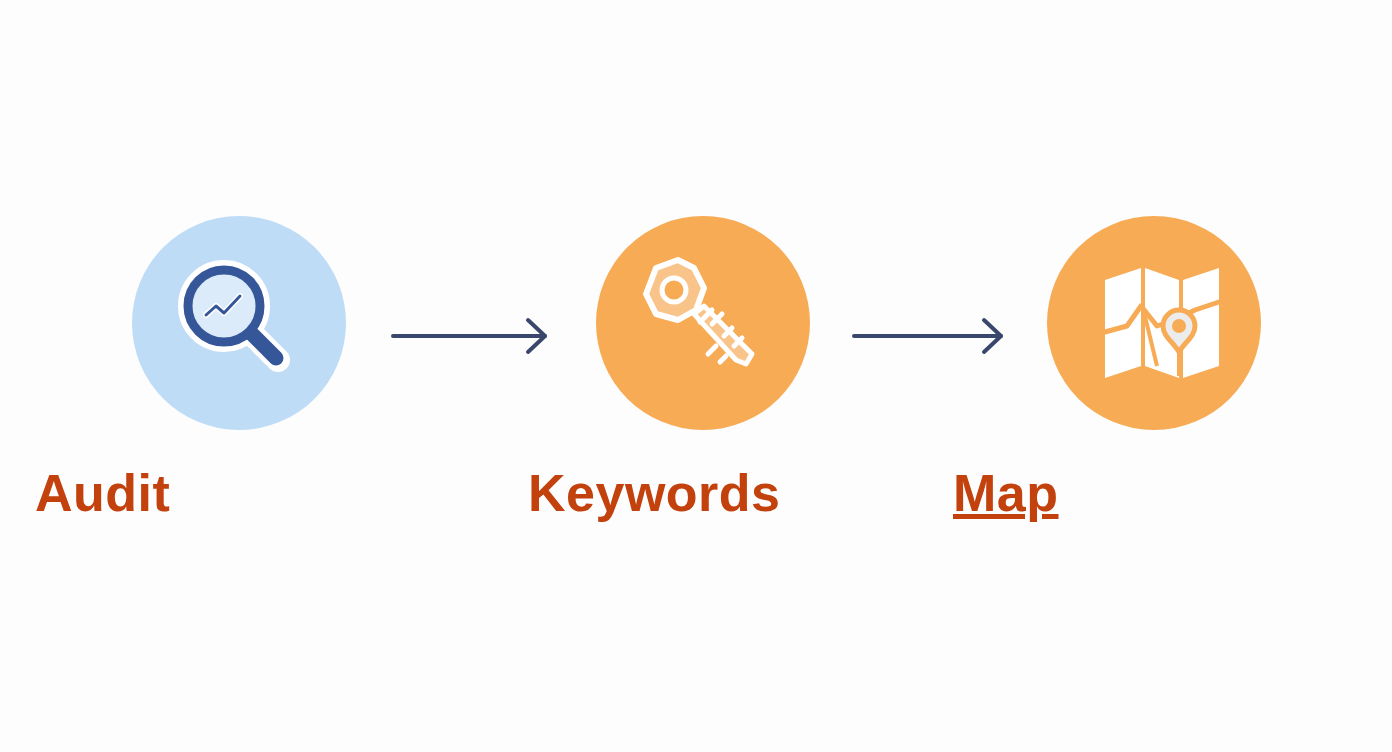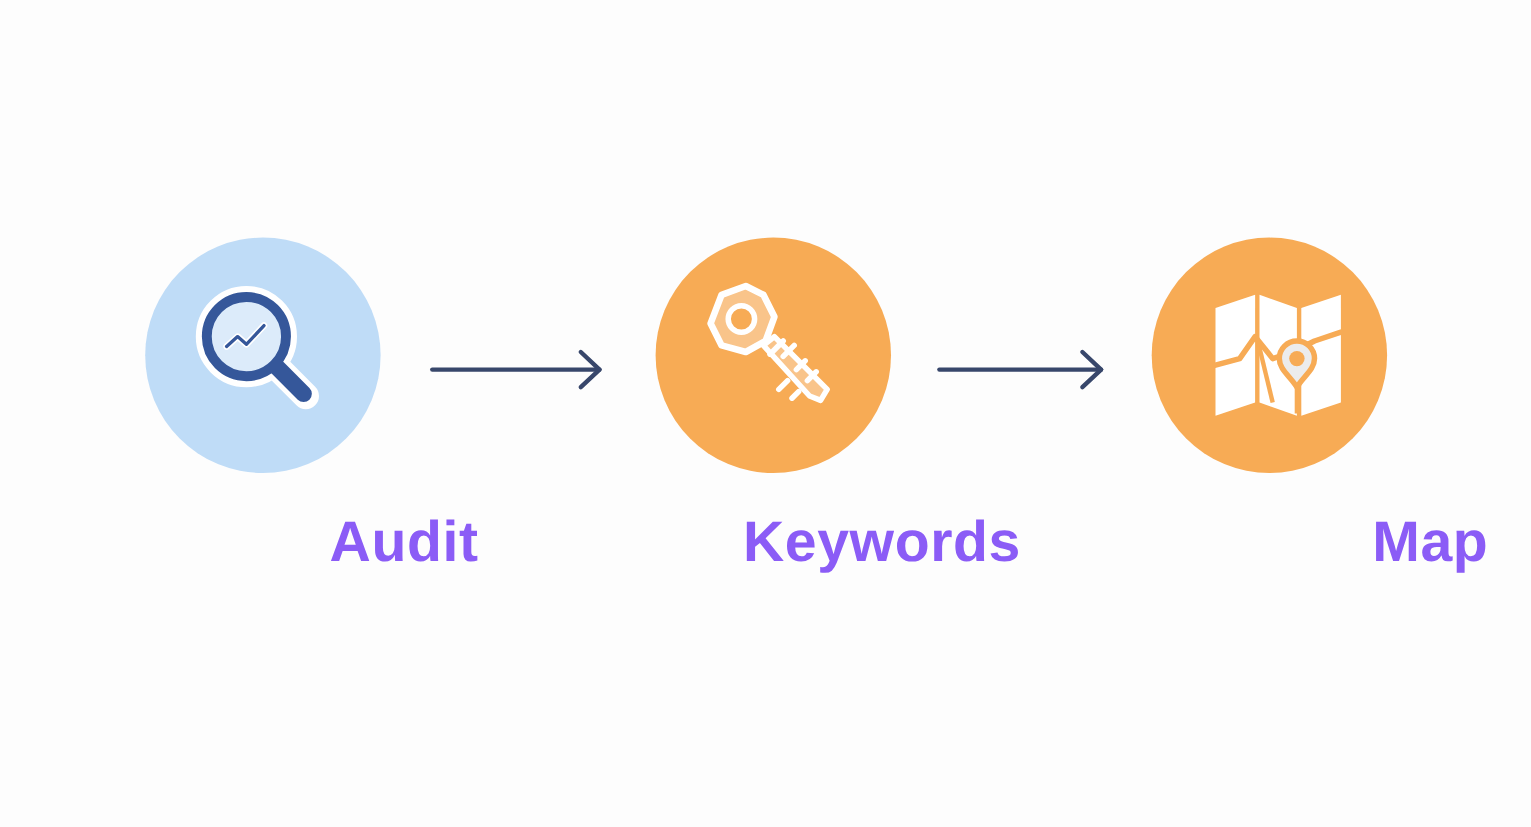--- a/index.html
+++ b/index.html
@@ -6,22 +6,22 @@
   body {
     width:1392px; height:752px; background:#fdfdfd; position:relative; overflow:hidden;
     font-family:"Liberation Sans", sans-serif;
   }
   .step { position:absolute; }
   .circle {
     position:absolute; width:214px; height:214px; border-radius:50%;
     display:flex; align-items:center; justify-content:center;
   }
   .label {
-    position:absolute; color:#8b5cf6; font-weight:bold; font-size:52px;
-    text-align:right; width:400px; letter-spacing:0.5px;
+    position:absolute; color:#c2410c; font-weight:bold; font-size:52px;
+    text-align:left; width:400px; letter-spacing:0.5px;
   }
   .arrow { position:absolute; }
 </style>
 </head>
 <body>
 
 <div class="step">
   <div class="circle" style="left:132px; top:216px; background:#bfdcf7;">
     <svg width="150" height="150" viewBox="0 0 150 150">
 
@@ -78,14 +78,14 @@
       <polygon points="104,32 140,20 140,118 104,130" fill="#ffffff"></polygon>
 
       <polyline points="26,84 48,78 62,58 78,78 96,72 116,62 140,54" fill="none" stroke="#f7ab55" stroke-width="5" stroke-linejoin="round" stroke-linecap="round"></polyline>
       <line x1="64" y1="60" x2="78" y2="118" stroke="#f7ab55" stroke-width="4"></line>
       <line x1="100" y1="100" x2="100" y2="128" stroke="#f7ab55" stroke-width="4"></line>
 
       <path d="M100,104 C94,94 84,88 84,78 A16,16 0 1 1 116,78 C116,88 106,94 100,104 Z" fill="#ececec" stroke="#f7ab55" stroke-width="5"></path>
       <circle cx="100" cy="78" r="7" fill="#f7ab55"></circle>
     </svg>
   </div>
-  <div class="label" style="left:953px; top:463px;">Map</div>
+  <div class="label" style="left:953px; top:463px;text-decoration:underline;">Map</div>
 </div>
 
 </body></html>

